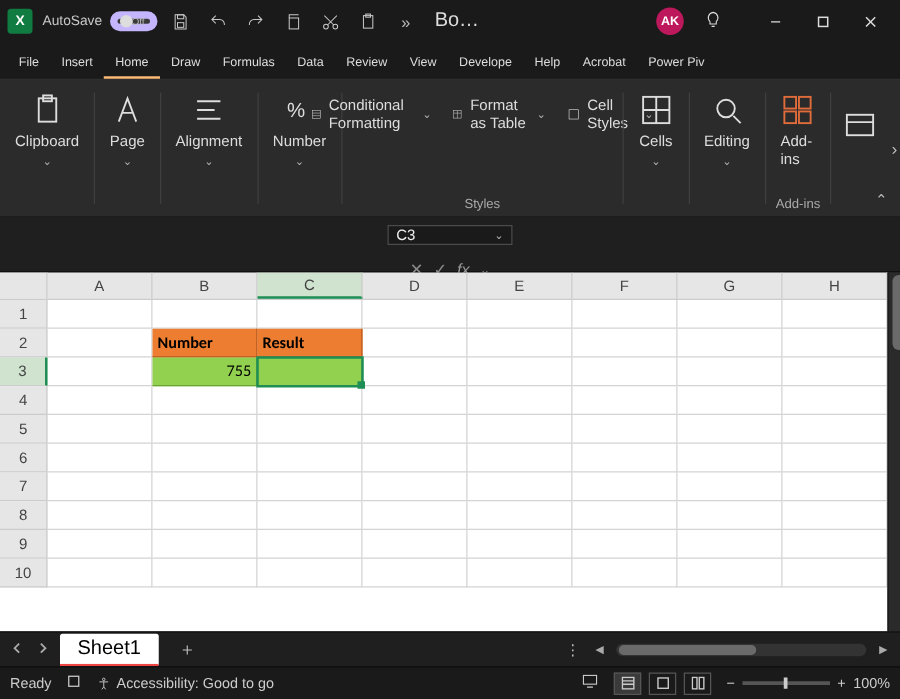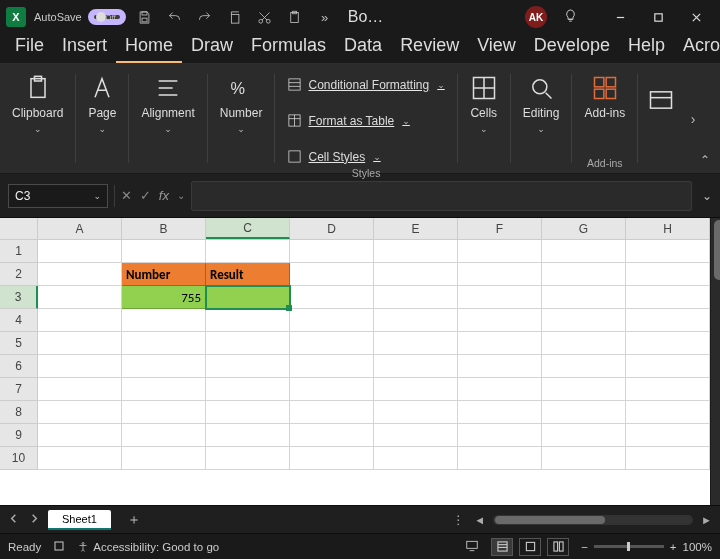--- a/index.html
+++ b/index.html
@@ -13,47 +13,47 @@
   .titlebar .xl { width: 20px; height: 20px; background: #107c41; border-radius: 3px; display: flex; align-items: center; justify-content: center; color: #fff; font-weight: 600; font-size: 11px; }
   .titlebar .auto { font-size: 11px; color: #c8c8c8; display:flex; align-items:center; gap:6px; }
   .toggle { width: 38px; height: 16px; border-radius: 8px; background: #3a3a3a; border:6px solid #c4b5fd; position: relative; display:flex; align-items:center; }
   .toggle .knob { width: 10px; height: 10px; border-radius: 50%; background: #ddd; position: absolute; left: 2px; }
   .toggle .off { position:absolute; right:4px; font-size:8px; color:#bbb; }
   .tb-icons { display:flex; align-items:center; gap:8px; color:#c8c8c8; }
   .tb-icons .ic { width:22px; height:22px; display:flex; align-items:center; justify-content:center; }
   .tb-icons svg { width:15px; height:15px; stroke:#c8c8c8; fill:none; stroke-width:1.3; }
   .titlebar .title { flex: 0 0 auto; font-size: 16px; color: #ddd; margin-left:4px; }
   .titlebar .spacer { flex:1; }
-  .titlebar .avatar { width:22px; height:22px; border-radius:50%; background:#7f1d1d; display:flex; align-items:center; justify-content:center; color:#fff; font-size:10px; font-weight:600; }
+  .titlebar .avatar { width:22px; height:22px; border-radius:50%; background:#be185d; display:flex; align-items:center; justify-content:center; color:#fff; font-size:10px; font-weight:600; }
   .winbtns { display:flex; gap:2px; margin-left:8px; }
   .winbtns .wb { width:36px; height:28px; display:flex; align-items:center; justify-content:center; }
   .winbtns svg { width:11px; height:11px; stroke:#ddd; fill:none; stroke-width:1.3; }
   
   .menubar { height: 30px; background: #1a1a1a; display:flex; align-items:flex-end; padding: 0 6px; gap:2px; border-bottom:1px solid #2e2e2e; }
-  .menubar .tab { padding: 4px 9px 5px; font-size:18px; color:#ddd; cursor:pointer; white-space:nowrap; }
+  .menubar .tab { padding: 4px 9px 5px; font-size:10px; color:#ddd; cursor:pointer; white-space:nowrap; }
   .menubar .tab.active { border-bottom: 2px solid #fdba74; }
   .menubar .spacer { flex:1; }
   
   .ribbon { height: 110px; background: #2b2b2b; display:flex; align-items:stretch; border-bottom:1px solid #1a1a1a; position:relative; }
   .group { display:flex; flex-direction:column; align-items:center; justify-content:flex-start; padding: 8px 8px 4px; }
   .group.labeled { justify-content:space-between; }
   .group .glabel { font-size:10.5px; color:#aaa; margin-top:2px; text-align:center; }
   .sep { width:1px; background:#3f3f3f; margin: 10px 0; }
   .bigbtn { display:flex; flex-direction:column; align-items:center; gap:4px; color:#ddd; font-size:12px; padding:2px 4px; }
   .bigbtn svg { width:28px; height:28px; stroke:#ddd; fill:none; stroke-width:1.3; }
   .bigbtn .caret { font-size:9px; color:#bbb; }
-  .styles-col { display:flex; flex-direction:column; gap:19px; padding-top:4px;text-decoration:underline; }
+  .styles-col { display:flex; gap:9px; padding-top:4px; }
   .stylebtn { display:flex; align-items:center; gap:6px; font-size:12px; color:#ddd; padding:1px 4px; }
   .stylebtn svg { width:15px; height:15px; stroke:#ddd; fill:none; stroke-width:1.2; }
   .stylebtn .caret { font-size:9px; color:#bbb; margin-left:2px; }
   .ribbon .collapse { position:absolute; right:10px; bottom:6px; color:#bbb; }
   .ribbon .overflow { width:18px; display:flex; align-items:center; justify-content:center; color:#bbb; font-size:14px; }
   .addins-ico svg { stroke:#e06c3c; }
   
-  .fbar { height: 44px; background:#1f1f1f; display:flex; align-items:center; gap:6px; padding: 6px 8px; border-bottom:1px solid #0d0d0d; }
+  .fbar { height: 44px; background:#1f1f1f; display:flex; align-items:center; gap:6px; padding: 6px 8px; border-bottom:1px solid #0d0d0d;flex-direction:column; }
   .namebox { width:100px; height:24px; background:#1a1a1a; border:1px solid #4a4a4a; display:flex; align-items:center; justify-content:space-between; padding:0 6px; font-size:12px; color:#eee; }
   .namebox .dd { font-size:9px; color:#bbb; }
   .fbar .vsep { width:1px; height:22px; background:#3a3a3a; }
   .fbar .fx-icons { display:flex; align-items:center; gap:8px; color:#999; }
   .fbar .fx-icons span { font-size:13px; }
   .fbar .formula { flex:1; height:30px; background:#2a2a2a; border:1px solid #3a3a3a; border-radius:2px; }
   .fbar .expand { color:#bbb; margin-left:4px; }
   
   .gridwrap { flex:1; display:flex; background:#333; position:relative; overflow:hidden; }
   .grid { flex:1; display:flex; flex-direction:column; background:#fff; }
@@ -70,21 +70,21 @@
   .cell.val { background:#92d050; border-right:1px solid #6aa536; border-bottom:1px solid #6aa536; justify-content:flex-end; }
   .cell.valL { background:#92d050; border-right:1px solid #6aa536; border-bottom:1px solid #6aa536; }
   .cell.active { outline:2px solid #1e8e55; outline-offset:-1px; position:relative; }
   .cell.active::after { content:""; position:absolute; right:-3px; bottom:-3px; width:6px; height:6px; background:#1e8e55; }
   .vscroll { width:16px; background:#2a2a2a; border-left:1px solid #1a1a1a; position:relative; }
   .vscroll .thumb { position:absolute; top:2px; left:3px; width:10px; height:60px; background:#6a6a6a; border-radius:5px; }
   
   .sheetbar { height:28px; background:#1f1f1f; display:flex; align-items:center; padding:0 8px; gap:8px; border-top:1px solid #0d0d0d; }
   .sheetbar .nav svg { width:11px; height:11px; stroke:#aaa; fill:none; stroke-width:1.6; }
   .sheetbar .nav { display:flex; gap:10px; }
-  .sheet-tab { background:#fff; color:#000; padding:3px 14px; font-size:11px; border-top-left-radius:2px; border-top-right-radius:2px; border-bottom:2px solid #0f766e; }
+  .sheet-tab { background:#fff; color:#000; padding:3px 14px; font-size:16px; border-top-left-radius:2px; border-top-right-radius:2px; border-bottom:2px solid #ef4444; }
   .sheetbar .plus { color:#bbb; font-size:14px; padding:0 8px; }
   .sheetbar .spacer { flex:1; }
   .sheetbar .dots { color:#bbb; letter-spacing:2px; }
   .hscroll { width:200px; height:10px; background:#333; border-radius:5px; position:relative; }
   .hscroll .thumb { position:absolute; left:2px; top:1px; height:8px; width:110px; background:#6a6a6a; border-radius:4px; }
   .hscroll-arrow { color:#aaa; font-size:11px; }
   
   .status { height:26px; background:#1a1a1a; display:flex; align-items:center; padding:0 8px; gap:12px; font-size:11.5px; color:#ccc; border-top:1px solid #0d0d0d; }
   .status .spacer { flex:1; }
   .status .viewbtns { display:flex; gap:6px; }

